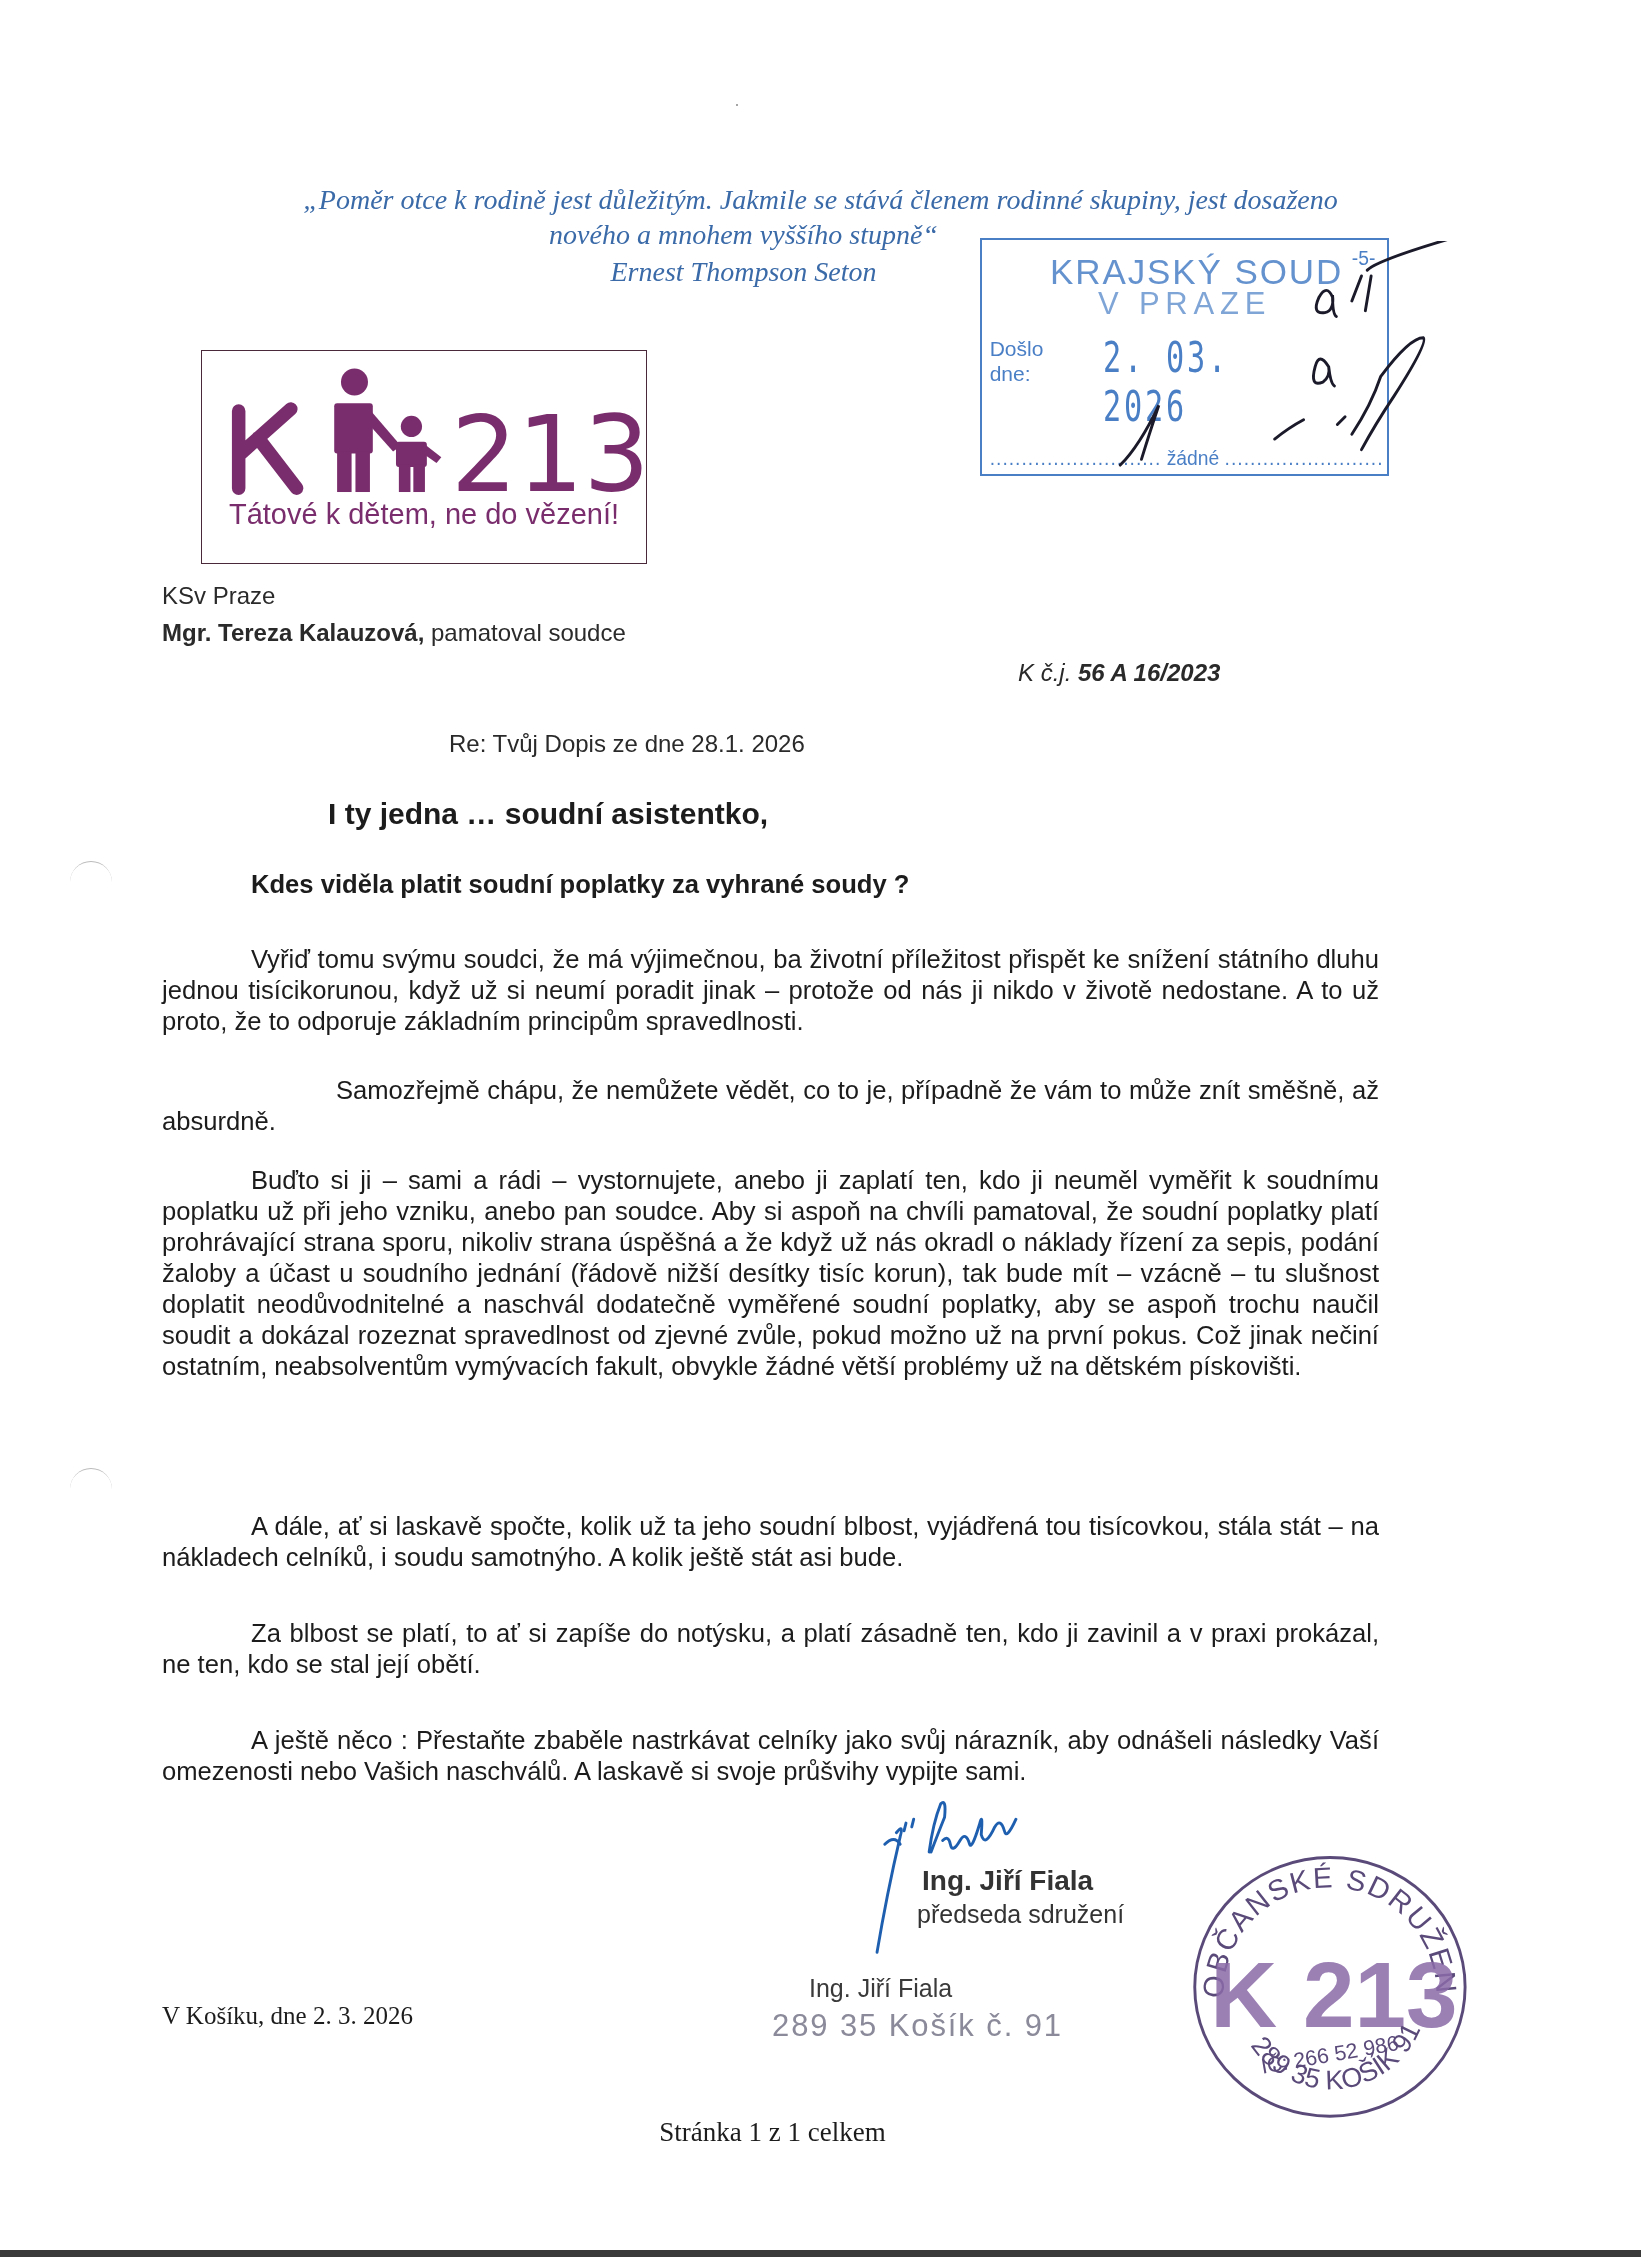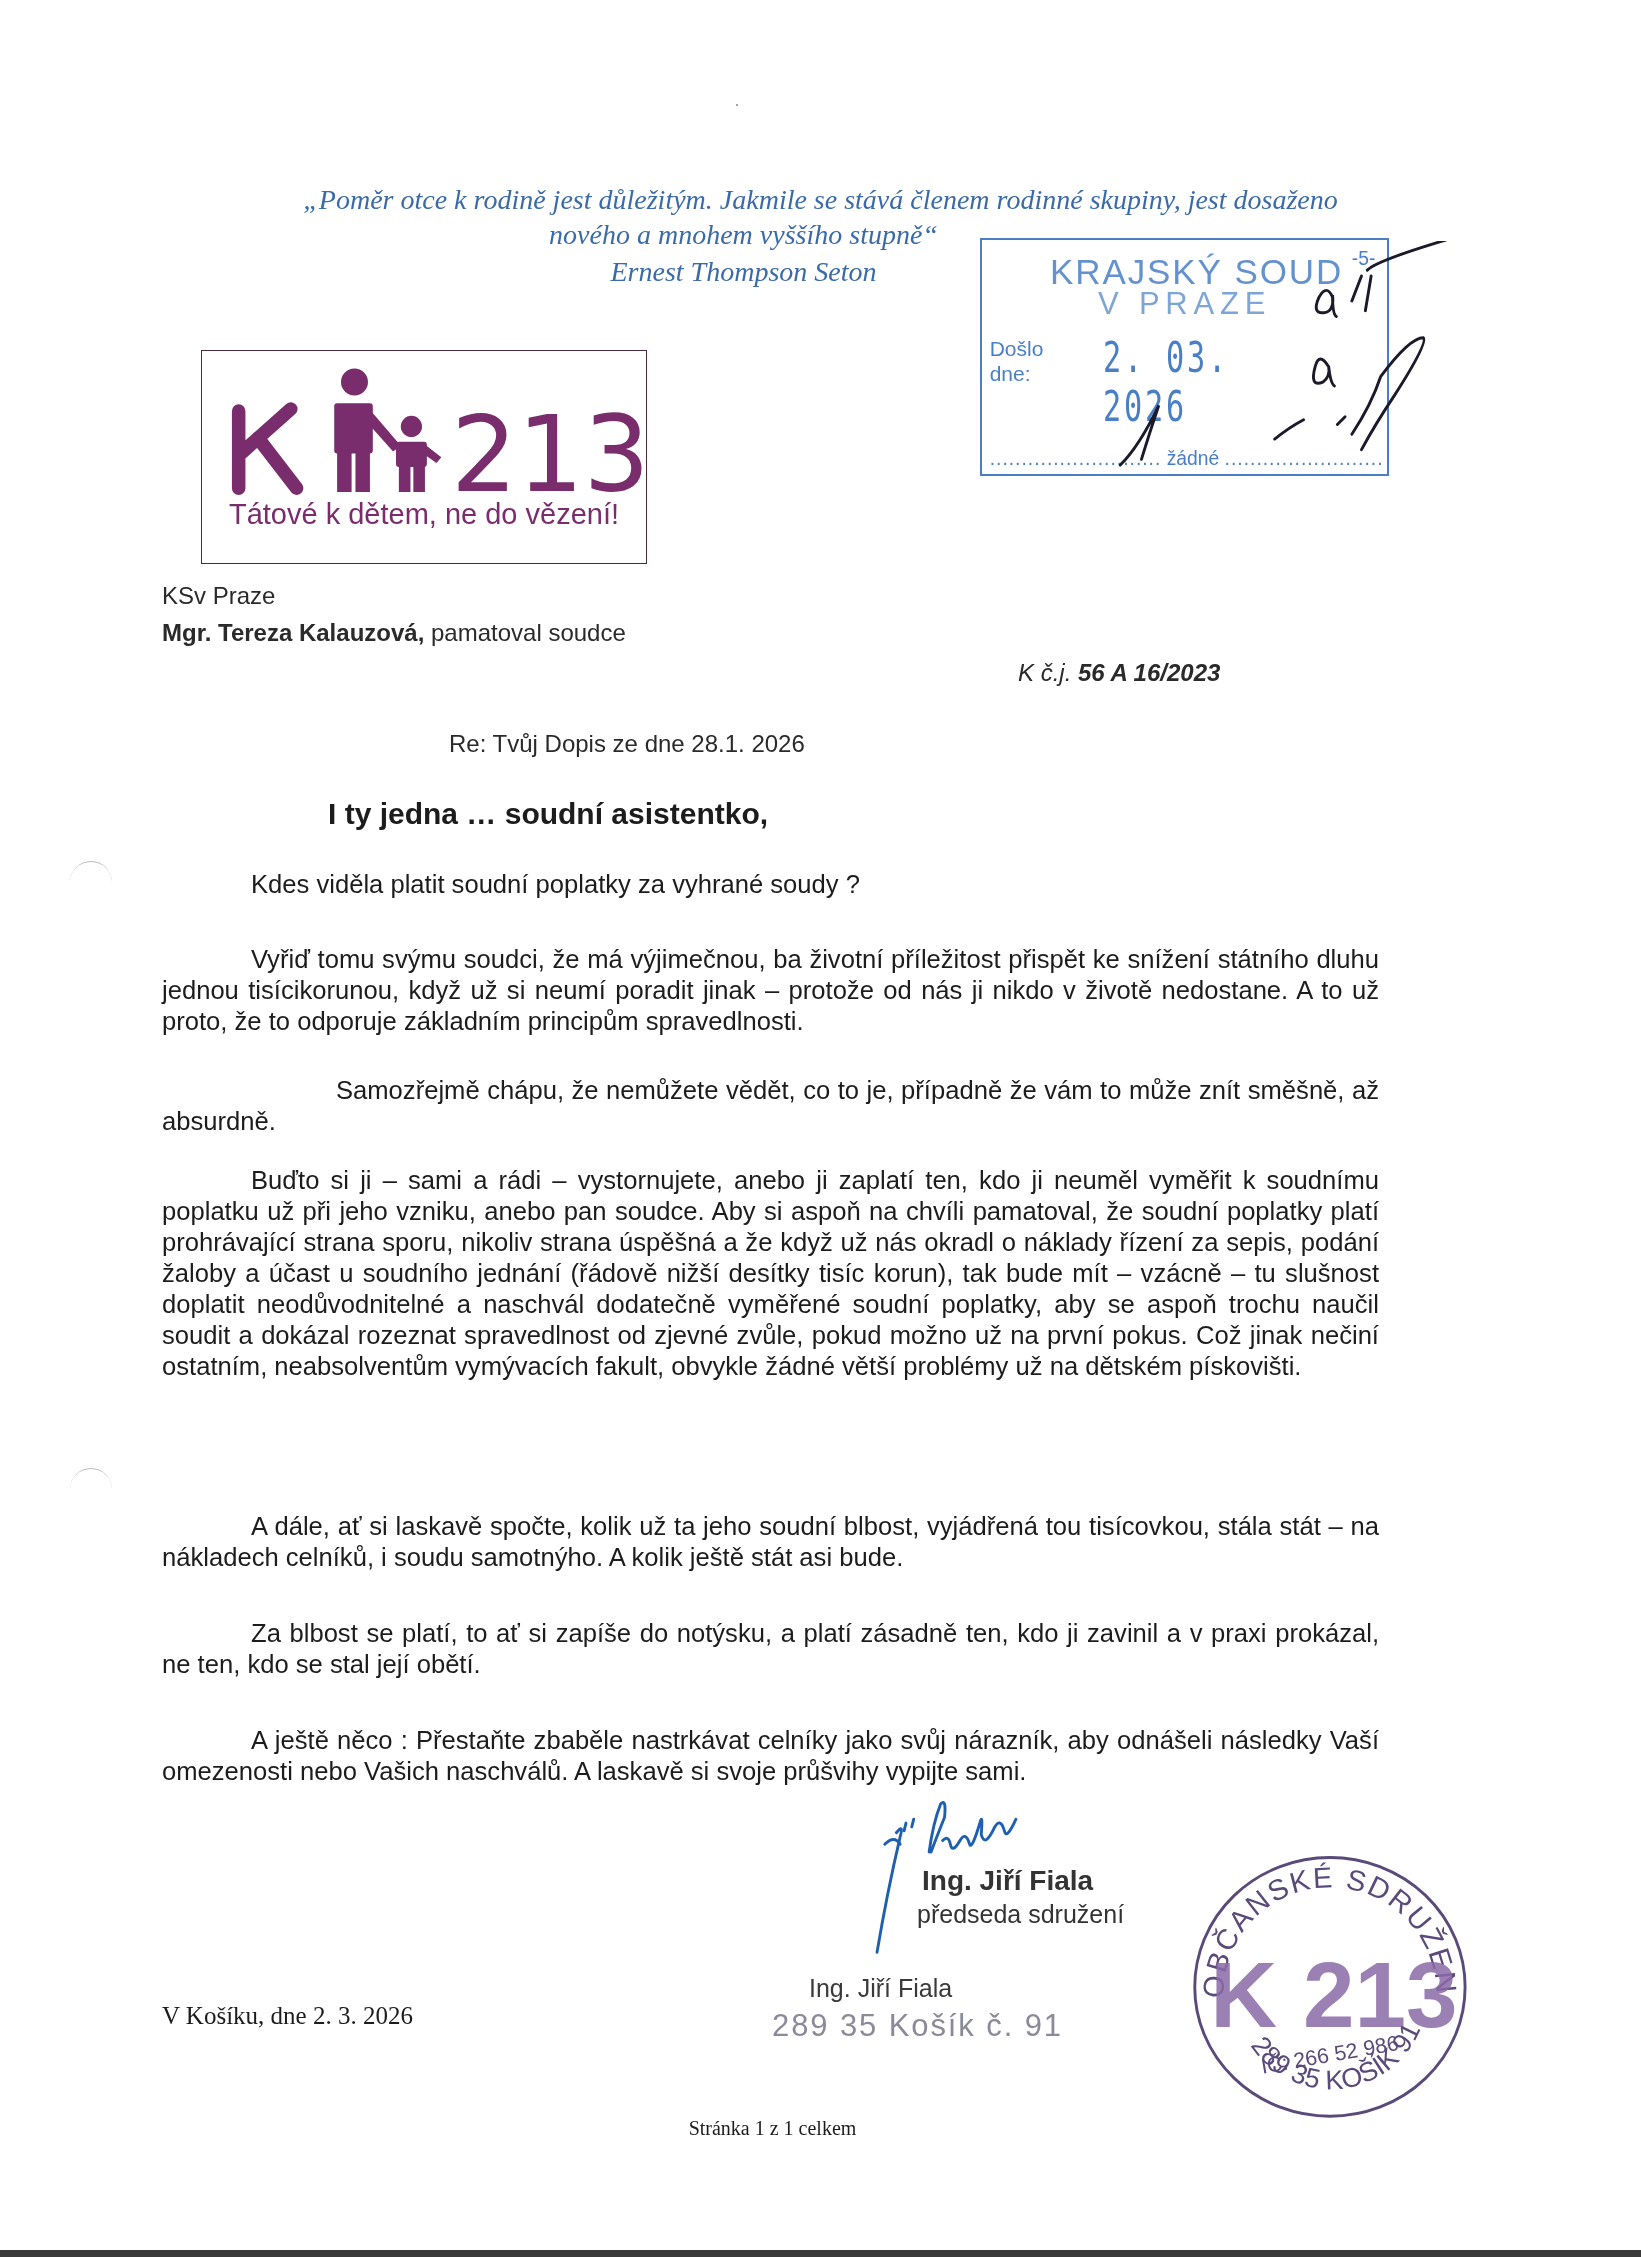--- a/index.html
+++ b/index.html
@@ -61,21 +61,21 @@
     .p7 { top: 1725px; }
 
     
     .sig-name { left: 922px; top: 1865px; font-size: 28px; font-weight: bold; color: #333; }
     .sig-role { left: 917px; top: 1900px; font-size: 25px; color: #333; }
     .sig-scribble { left: 850px; top: 1798px; }
     .stamp-name { left: 809px; top: 1974px; font-size: 25px; color: #3a3a3a; }
     .stamp-addr { left: 772px; top: 2008px; font-size: 31px; color: #8a8a9a; letter-spacing: 1.9px; }
 
     .place-date { left: 162px; top: 2002px; font-family: "Liberation Serif", serif; font-size: 25px; color: #1c1c1c; }
-    .page-count { left: 0; width: 1487px; text-align: center; top: 2117px; font-family: "Liberation Serif", serif; font-size: 20px; color: #1c1c1c; padding-left: 58px; box-sizing: border-box; }
+    .page-count { left: 0; width: 1487px; text-align: center; top: 2117px; font-family: "Liberation Serif", serif; font-size: 27px; color: #1c1c1c; padding-left: 58px; box-sizing: border-box; }
 
     .round-stamp { left: 1183px; top: 1844px; }
 
     .punch { width: 42px; height: 42px; border-radius: 50%; border-top: 1.9px solid #bbb; box-sizing: border-box; }
     .bottom-bar { left: 0; top: 2250px; width: 1641px; height: 7.7px; background: #3a3a3a; }
     .dot { width: 1.9px; height: 1.9px; background: #888; border-radius: 50%; }
   </style>
 </head>
 <body>
 
@@ -148,21 +148,21 @@
 
 <div class="abs ref">
   <span>K č.j.</span>
   <b>56 A 16/2023</b>
 </div>
 
 <div class="abs re">Re: Tvůj Dopis ze dne 28.1. 2026</div>
 
 <div class="abs salutation">I ty jedna …  soudní asistentko,</div>
 
-<div class="abs body-text p1" style="left:162px;">Kdes viděla platit soudní poplatky za vyhrané soudy ?</div>
+<div class="abs body-text p1" style="left:162px;font-weight:bold;">Kdes viděla platit soudní poplatky za vyhrané soudy ?</div>
 <div class="abs body-text indent p2">Vyřiď tomu svýmu soudci, že má výjimečnou, ba životní příležitost přispět ke snížení státního dluhu jednou tisícikorunou, když už si neumí poradit jinak – protože od nás ji nikdo v životě nedostane. A to už proto, že to odporuje základním principům spravedlnosti.</div>
 <div class="abs body-text indent2 p3">Samozřejmě chápu, že nemůžete vědět, co to je, případně že vám to může znít směšně, až absurdně.</div>
 <div class="abs body-text indent p4">Buďto si ji – sami a rádi – vystornujete, anebo ji zaplatí ten, kdo ji neuměl vyměřit k soudnímu poplatku už při jeho vzniku, anebo pan soudce. Aby si aspoň na chvíli pamatoval, že soudní poplatky platí prohrávající strana sporu, nikoliv strana úspěšná a že když už nás okradl o náklady řízení za sepis, podání žaloby a účast u soudního jednání (řádově nižší desítky tisíc korun), tak bude mít – vzácně – tu slušnost doplatit neodůvodnitelné a naschvál dodatečně vyměřené soudní poplatky, aby se aspoň trochu naučil soudit a dokázal rozeznat spravedlnost od zjevné zvůle, pokud možno už na první pokus. Což jinak nečiní ostatním, neabsolventům vymývacích fakult, obvykle žádné větší problémy už na dětském pískovišti.</div>
 <div class="abs body-text indent p5">A dále, ať si laskavě spočte, kolik už ta jeho soudní blbost, vyjádřená tou tisícovkou, stála  stát – na nákladech celníků, i soudu samotnýho. A kolik ještě stát asi bude.</div>
 <div class="abs body-text indent p6">Za blbost se platí, to ať si zapíše do notýsku, a platí zásadně ten, kdo ji zavinil a v praxi prokázal, ne ten, kdo se stal její obětí.</div>
 <div class="abs body-text indent p7">A ještě něco : Přestaňte zbaběle nastrkávat celníky jako svůj nárazník, aby odnášeli následky Vaší omezenosti nebo Vašich naschválů. A laskavě si svoje průšvihy vypijte sami.</div>
 
 <svg class="abs sig-scribble" width="193" height="164" viewBox="0 0 200 170">
   <g fill="none" stroke="#1f5fb0" stroke-width="3" stroke-linecap="round">
     <path d="M28 160 q 10 -60 24 -120 q 4 -14 -4 -4"></path>

